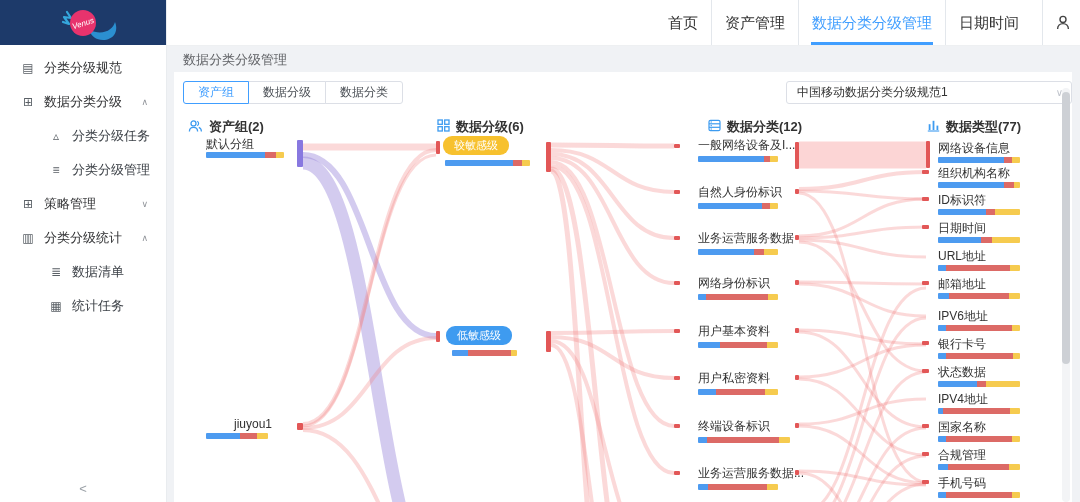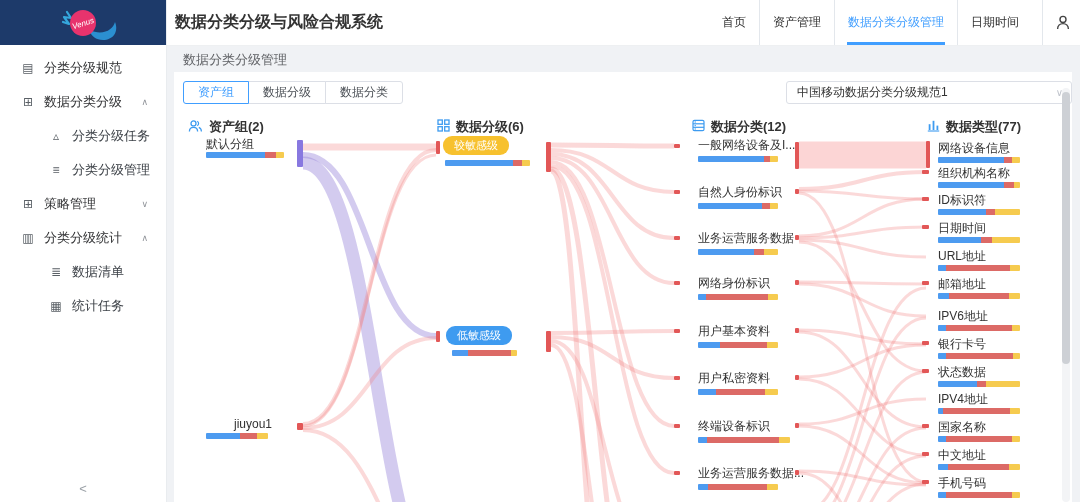--- a/index.html
+++ b/index.html
@@ -16,21 +16,21 @@
   .menu-item.lvl1{padding-left:20px}
   .menu-item.lvl2{padding-left:48px;color:#3a3f45}
   .mi-arrow{margin-left:auto;margin-right:18px;font-size:9px;color:#909399}
   .collapse-btn{position:absolute;bottom:6px;left:0;width:166px;text-align:center;
                 color:#9aa0a6;font-size:13px;cursor:pointer}
 
   
   .topbar{position:absolute;left:166px;top:0;width:914px;height:45px;background:#fff;
           border-bottom:1px solid #eef0f2;display:flex;align-items:center;z-index:7}
   .page-title{margin-left:9px;font-size:16px;font-weight:600;color:#333}
-  .nav{margin-left:auto;margin-right:10px;display:flex;align-items:center;height:45px;font-size:12px}
+  .nav{margin-left:auto;margin-right:10px;display:flex;align-items:center;height:45px;font-size:15px}
   .nav-item{position:relative;height:45px;line-height:45px;padding:0 13px;color:#333;cursor:pointer;white-space:nowrap}
   .nav-item + .nav-item{border-left:1px solid #e3e7ec}
   .nav-item.active{color:#409EFF}
   .nav-item.active::after{content:"";position:absolute;left:12px;right:12px;bottom:0;height:3px;background:#409EFF}
   .nav-user{height:45px;display:flex;align-items:center;padding:0 10px 0 13px;border-left:1px solid #e3e7ec;cursor:pointer}
 
   
   .breadcrumb{position:absolute;left:183px;top:51px;font-size:13px;color:#606266;z-index:6}
   .panel{position:absolute;left:174px;top:72px;width:898px;height:430px;background:#fff;z-index:1}
   .tabs{position:absolute;left:183px;top:81px;display:flex;z-index:6}
@@ -105,21 +105,20 @@
       </div>
       <div class="menu-item lvl2">
         <span class="mi-icon">▦</span>
         <span class="mi-label">统计任务</span>
       </div>
     </div>
   <div class="collapse-btn">&lt;</div>
 </div>
 
 <div class="topbar">
-  <div class="page-title">数据分类分级与风险合规系统</div>
   <div class="nav" id="top-nav">
       <div class="nav-item">首页</div>
       <div class="nav-item">资产管理</div>
       <div class="nav-item active">数据分类分级管理</div>
       <div class="nav-item">日期时间</div>
     </div>
   <div class="nav-user">
     <svg width="14" height="15" viewBox="0 0 14 15">
       <circle cx="7" cy="4.4" r="3" fill="none" stroke="#444" stroke-width="1.4"></circle>
       <path d="M1.6 14 c0-3.4 2.4-5.4 5.4-5.4 s5.4 2 5.4 5.4" fill="none" stroke="#444" stroke-width="1.4"></path>
@@ -253,21 +252,21 @@
       <i style="width: 80%; background: rgb(77, 155, 240);"></i>
       <i style="width: 10%; background: rgb(220, 106, 102);"></i>
       <i style="width: 10%; background: rgb(246, 203, 79);"></i>
     </div>
     <div class="node-label" style="left: 446px; top: 326px;"><span class="pill" style="background: rgb(62, 155, 240);">低敏感级</span></div>
     <div class="hbar" style="left: 452px; top: 350px; width: 65px;">
       <i style="width: 25%; background: rgb(77, 155, 240);"></i>
       <i style="width: 65%; background: rgb(220, 106, 102);"></i>
       <i style="width: 10%; background: rgb(246, 203, 79);"></i>
     </div>
-    <div class="col-header" style="left: 692px; top: 118px; align-items: center;">
+    <div class="col-header" style="left: 708px; top: 118px; align-items: center;">
       <span><svg width="13" height="13" viewBox="0 0 13 13">
           <g fill="none" stroke="#3D9BF0" stroke-width="1.2">
             <rect x="1" y="1.3" width="11" height="10.4" rx="1.5"></rect>
             <line x1="1" y1="4.8" x2="12" y2="4.8"></line>
             <line x1="1" y1="8.3" x2="12" y2="8.3"></line>
           </g>
           <circle cx="3.2" cy="3" r="0.7" fill="#3D9BF0"></circle>
           <circle cx="3.2" cy="6.5" r="0.7" fill="#3D9BF0"></circle>
           <circle cx="3.2" cy="10" r="0.7" fill="#3D9BF0"></circle>
         </svg></span>
@@ -391,21 +390,21 @@
       <i style="width: 6%; background: rgb(77, 155, 240);"></i>
       <i style="width: 82%; background: rgb(220, 106, 102);"></i>
       <i style="width: 12%; background: rgb(246, 203, 79);"></i>
     </div>
     <div class="node-label" style="left: 938px; top: 419px;">国家名称</div>
     <div class="hbar" style="left: 938px; top: 436px; width: 82px;">
       <i style="width: 10%; background: rgb(77, 155, 240);"></i>
       <i style="width: 80%; background: rgb(220, 106, 102);"></i>
       <i style="width: 10%; background: rgb(246, 203, 79);"></i>
     </div>
-    <div class="node-label" style="left: 938px; top: 447px;">中文地址</div>
+    <div class="node-label" style="left: 938px; top: 447px;">合规管理</div>
     <div class="hbar" style="left: 938px; top: 464px; width: 82px;">
       <i style="width: 12%; background: rgb(77, 155, 240);"></i>
       <i style="width: 74%; background: rgb(220, 106, 102);"></i>
       <i style="width: 14%; background: rgb(246, 203, 79);"></i>
     </div>
     <div class="node-label" style="left: 938px; top: 475px;">手机号码</div>
     <div class="hbar" style="left: 938px; top: 492px; width: 82px;">
       <i style="width: 10%; background: rgb(77, 155, 240);"></i>
       <i style="width: 80%; background: rgb(220, 106, 102);"></i>
       <i style="width: 10%; background: rgb(246, 203, 79);"></i>

